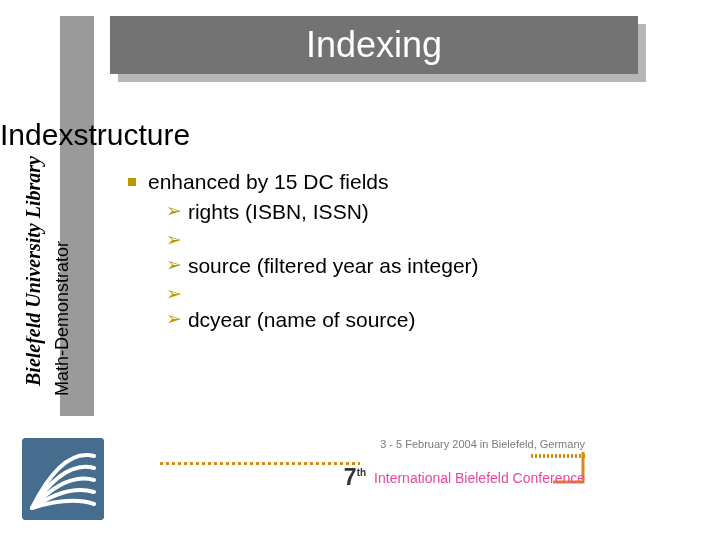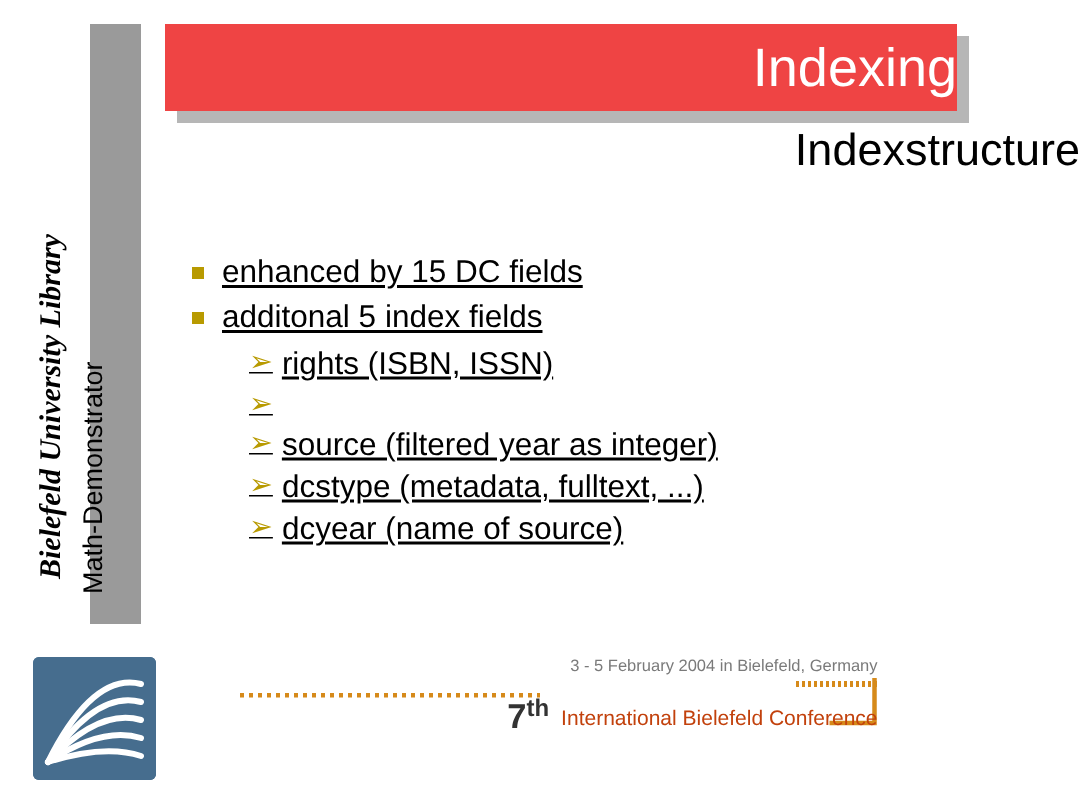--- a/index.html
+++ b/index.html
@@ -26,36 +26,36 @@
     width: 528px;
     height: 58px;
     background: #b6b6b6;
   }
   .title-bar {
     position: absolute;
     left: 110px;
     top: 16px;
     width: 528px;
     height: 58px;
-    background: #ef4444;
+    background: #737373;
     display: flex;
     align-items: center;
-    justify-content: flex-end;
+    justify-content: center;
   }
   .title-bar span {
     color: #ffffff;
     font-size: 36px;
   }
   
   .subtitle {
     position: absolute;
     left: 0;
-    top: 84px;
+    top: 118px;
     width: 720px;
-    text-align: right;
+    text-align: left;
     font-size: 30px;
     color: #000;
   }
   
   .bul-svg {
     position: absolute;
     left: 26px;
     top: 86px;
     width: 28px;
     height: 302px;
@@ -83,21 +83,20 @@
   }
   
   .content {
     position: absolute;
     left: 128px;
     top: 168px;
     width: 540px;
     font-size: 21px;
     line-height: 1.35;
     color: #000;
-    text-decoration: underline;
   }
   .bullet {
     display: flex;
     align-items: flex-start;
     margin-bottom: 2px;
   }
   .bullet .sq {
     width: 8px;
     height: 8px;
     background: #b89a00;
@@ -163,26 +162,26 @@
     justify-content: flex-end;
     gap: 8px;
   }
   .conf-seven {
     font-weight: bold;
     font-size: 23px;
     color: #333;
     position: relative;
   }
   .conf-seven sup {
-    font-size: 16px;
+    font-size: 10px;
     vertical-align: super;
   }
   .conf-text {
     font-size: 14px;
-    color: #c2410c;
+    color: #ec4899;
   }
   .conf-orange-tri {
     position: absolute;
     right: 30px;
     top: 18px;
   }
   .footer-strip {
     position: absolute;
     left: 160px;
     top: 30px;
@@ -211,39 +210,34 @@
     <span>Indexing</span>
   </div>
 
   <div class="subtitle">Indexstructure</div>
 
   <div class="content">
     <div class="bullet">
       <div class="sq"></div>
       <div>enhanced by 15 DC fields</div>
     </div>
-    <div class="bullet">
-      <div class="sq"></div>
-      <div>additonal 5 index fields</div>
-    </div>
     <div class="sublist">
       <div class="sub">
         <span class="arrow">➢</span>
         <span>rights (ISBN, ISSN)</span>
       </div>
       <div class="sub">
         <span class="arrow">➢</span>
       </div>
       <div class="sub">
         <span class="arrow">➢</span>
         <span>source (filtered year as integer)</span>
       </div>
       <div class="sub">
         <span class="arrow">➢</span>
-        <span>dcstype (metadata, fulltext, ...)</span>
       </div>
       <div class="sub">
         <span class="arrow">➢</span>
         <span>dcyear (name of source)</span>
       </div>
     </div>
   </div>
 
   <div class="footer">
     <div class="logo-box">

